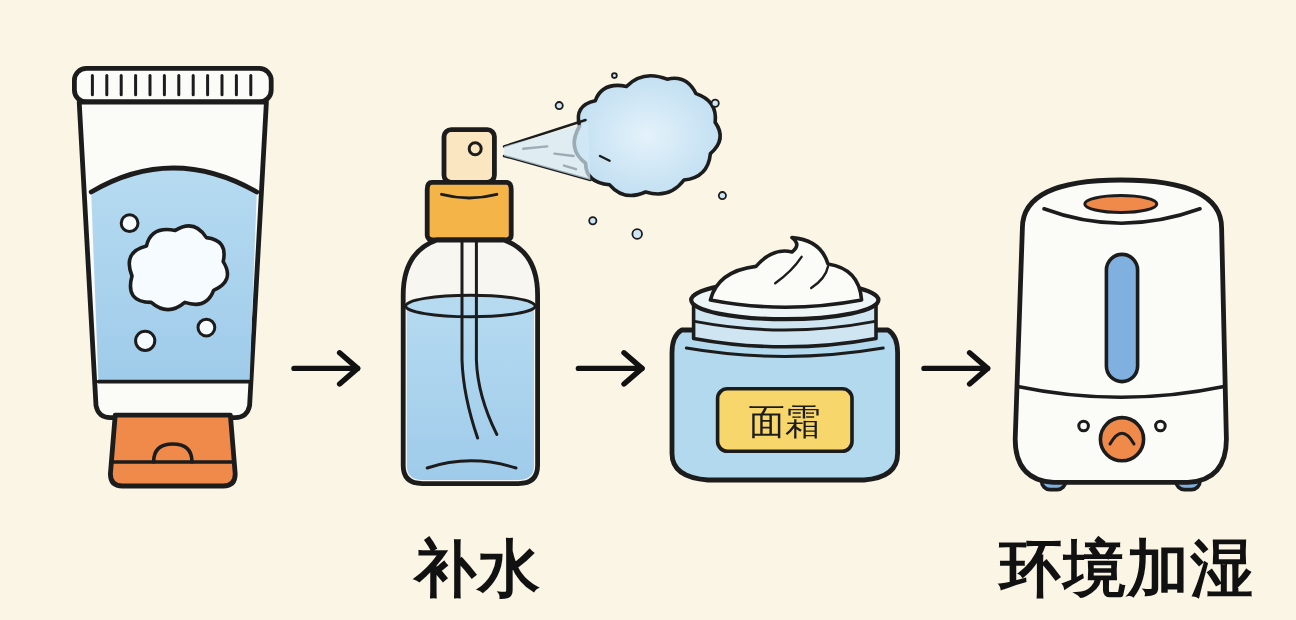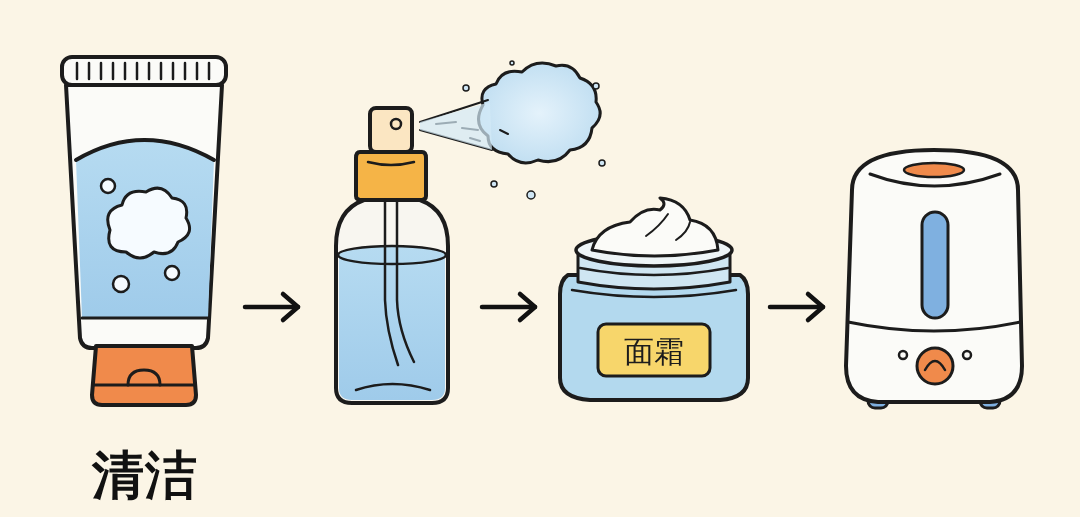--- a/index.html
+++ b/index.html
@@ -151,14 +151,15 @@
 
     <path d="M848 322 Q934 340 1020 322" fill="none" stroke-width="3"></path>
 
     <circle cx="903" cy="355" r="4" fill="#fbfbf8" stroke-width="2.5"></circle>
     <circle cx="967" cy="355" r="4" fill="#fbfbf8" stroke-width="2.5"></circle>
     <circle cx="935" cy="366" r="18" fill="#f08a4b" stroke-width="3"></circle>
     <path d="M925 370 Q935 352 945 370" fill="none" stroke-width="2.5"></path>
   </g>
 </svg>
 
-  <div class="step-label" style="left:92px;">清洁</div>
+  <div class="step-label" style="left:345px;">补水</div>
+  <div class="step-label" style="left:833px;">环境加湿</div>
 </div>
 
 </body></html>

